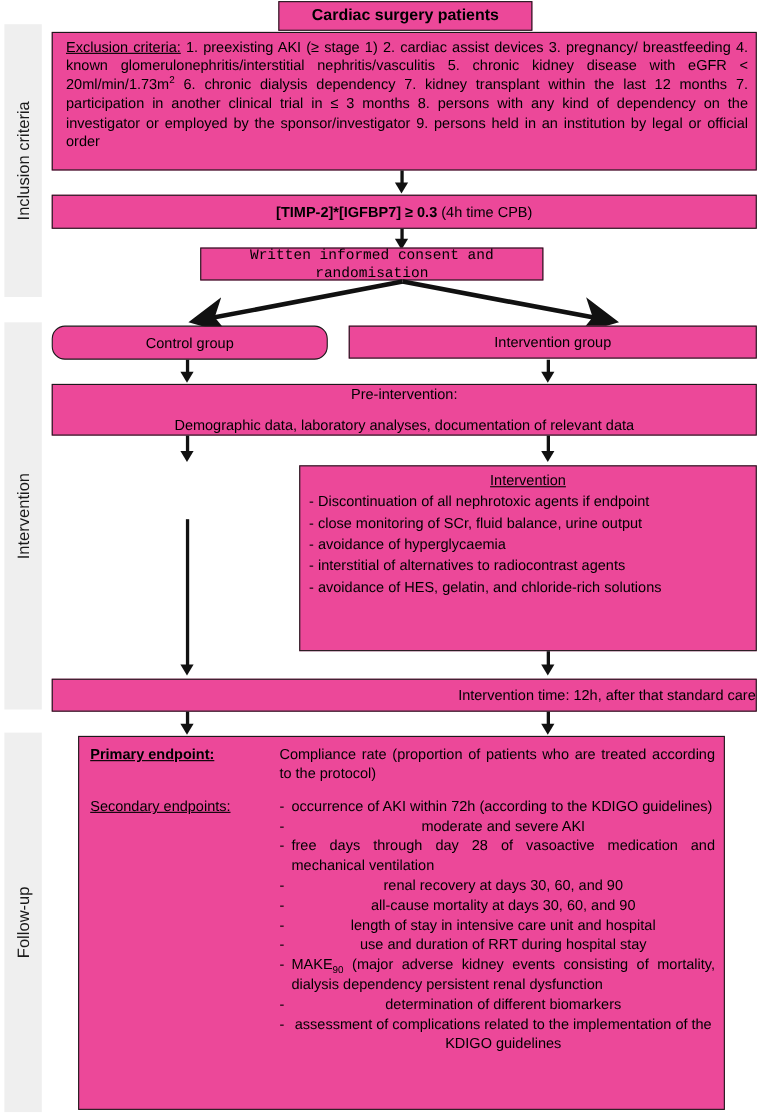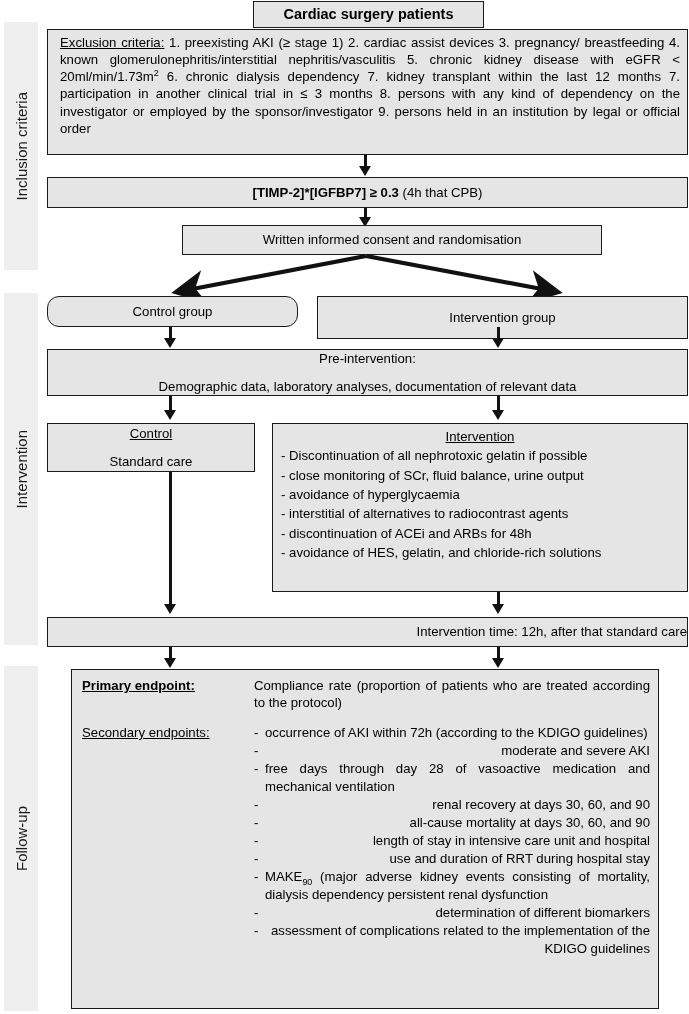--- a/index.html
+++ b/index.html
@@ -32,21 +32,21 @@
     letter-spacing:0px;
     white-space:nowrap;
     color:#1a1a1a;
   }
 
   
   .box{
     position:absolute;
     box-sizing:border-box;
     border:1.6px solid #1a1a1a;
-    background:#e5e5e5;
+    background:#ec4899;
     font-size:13.2px;
     line-height:1.30;
     color:#000;
   }
   .box.center{
     display:flex;
     align-items:center;
     justify-content:center;
     text-align:center;
   }
@@ -117,21 +117,21 @@
   }
   .sec-dash{
     width:11px;
     flex:0 0 11px;
   }
   .sec-txt{
     flex:1 1 auto;
     text-align:justify;
     text-justify:inter-word;
   }
-  .sec-txt.nojust{text-align:right;}
+  .sec-txt.nojust{text-align:center;}
 
   
   .vline{
     position:absolute;
     width:2.6px;
     background:#111;
   }
   .arrowhead{
     position:absolute;
     width:0;height:0;
@@ -166,75 +166,70 @@
   </div>
 
   <div class="box just" style="left:47px;top:29px;width:641px;height:126px;padding-left:12px;">
     <span class="u">Exclusion criteria:</span><span> 1. preexisting AKI (≥ stage 1) 2. cardiac assist devices 3. pregnancy/ breastfeeding 4. known glomerulonephritis/interstitial nephritis/vasculitis 5. chronic kidney disease with eGFR &lt; 20ml/min/1.73m</span><sup>2</sup><span> 6. chronic dialysis dependency 7. kidney transplant within the last 12 months 7. participation in another clinical trial in ≤ 3 months 8. persons with any kind of dependency on the investigator or employed by the sponsor/investigator 9. persons held in an institution by legal or official order</span>
   </div>
 
   <div class="vline" style="left:364px;top:155px;height:14px;"></div>
   <div class="arrowhead" style="left:359px;top:166px;"></div>
 
   <div class="box center" style="left:47px;top:177px;width:641px;height:31px;">
-    <span><span class="bold">[TIMP-2]*[IGFBP7] ≥ 0.3</span><span> (4h that CPB)</span></span>
+    <span><span class="bold">[TIMP-2]*[IGFBP7] ≥ 0.3</span><span> (4h time CPB)</span></span>
   </div>
 
   <div class="vline" style="left:364px;top:208px;height:12px;"></div>
   <div class="arrowhead" style="left:359px;top:217px;"></div>
 
-  <div class="box center" style="left:182px;top:225px;width:420px;height:30px;">
+  <div class="box center" style="left:182px;top:225px;width:312px;height:30px;font-family:Liberation Mono, monospace;">
     <span>Written informed consent and randomisation</span>
   </div>
 
   <svg class="diag" viewBox="0 0 689 1014">
     <defs>
       <marker id="ah" markerWidth="8" markerHeight="8" refX="5.4" refY="4" orient="auto">
         <path d="M0,0 L8,4 L0,8 L2.2,4 z" fill="#111"></path>
       </marker>
     </defs>
     <line x1="366" y1="256" x2="182" y2="291" stroke="#111" stroke-width="4.2" marker-end="url(#ah)"></line>
     <line x1="366" y1="256" x2="552" y2="291" stroke="#111" stroke-width="4.2" marker-end="url(#ah)"></line>
   </svg>
 
   <div class="box center" style="left:47px;top:296px;width:251px;height:31px;border-radius:12px;">
     <span>Control group</span>
   </div>
 
-  <div class="box center" style="left:317px;top:296px;width:371px;height:43px;">
+  <div class="box center" style="left:317px;top:296px;width:371px;height:30px;">
     <span>Intervention group</span>
   </div>
 
   <div class="vline" style="left:169px;top:327px;height:14px;"></div>
   <div class="arrowhead" style="left:164px;top:338px;"></div>
   <div class="vline" style="left:497px;top:327px;height:14px;"></div>
   <div class="arrowhead" style="left:492px;top:338px;"></div>
 
   <div class="box stack" style="left:47px;top:349px;width:641px;height:47px;">
     <div>Pre-intervention:</div>
     <div>Demographic data, laboratory analyses, documentation of relevant data</div>
   </div>
 
   <div class="vline" style="left:169px;top:396px;height:17px;"></div>
   <div class="arrowhead" style="left:164px;top:410px;"></div>
   <div class="vline" style="left:497px;top:396px;height:17px;"></div>
   <div class="arrowhead" style="left:492px;top:410px;"></div>
 
-  <div class="box stack" style="left:47px;top:423px;width:208px;height:49px;">
-    <div class="u">Control</div>
-    <div>Standard care</div>
-  </div>
 
   <div class="box listbox" style="left:272px;top:423px;width:416px;height:169px;">
     <div class="hd">Intervention</div>
-    <div class="li">- Discontinuation of all nephrotoxic gelatin if possible</div>
+    <div class="li">- Discontinuation of all nephrotoxic agents if endpoint</div>
     <div class="li">- close monitoring of SCr, fluid balance, urine output</div>
     <div class="li">- avoidance of hyperglycaemia</div>
     <div class="li">- interstitial of alternatives to radiocontrast agents</div>
-    <div class="li">- discontinuation of ACEi and ARBs for 48h</div>
     <div class="li">- avoidance of HES, gelatin, and chloride-rich solutions</div>
   </div>
 
   <div class="vline" style="left:169px;top:472px;height:135px;"></div>
   <div class="arrowhead" style="left:164px;top:604px;"></div>
 
   <div class="vline" style="left:497px;top:592px;height:15px;"></div>
   <div class="arrowhead" style="left:492px;top:604px;"></div>
 
   <div class="box center" style="left:47px;top:617px;width:641px;height:30px;justify-content:flex-end;">

